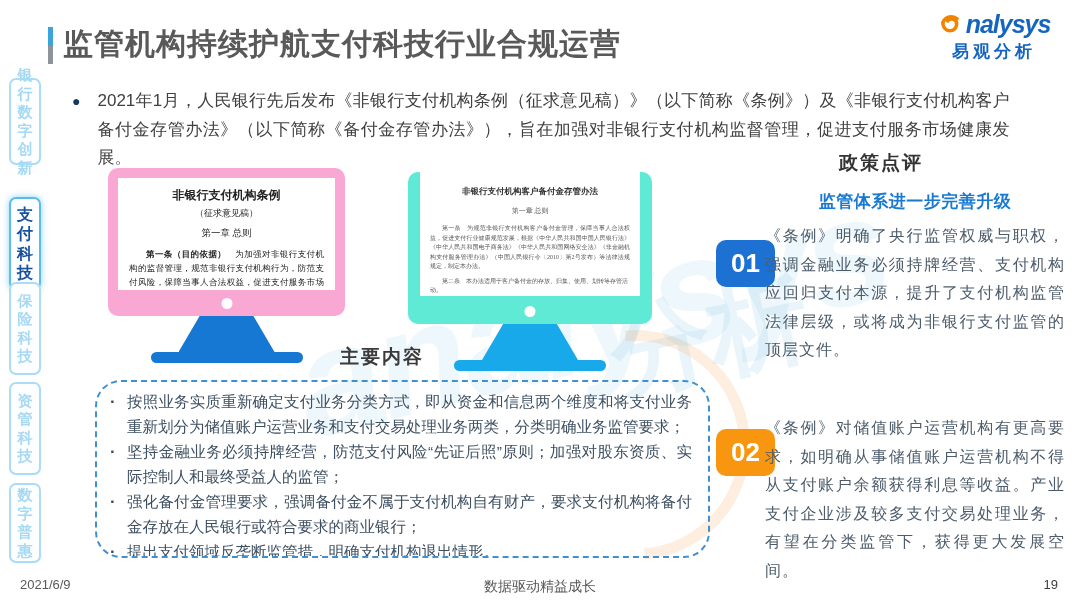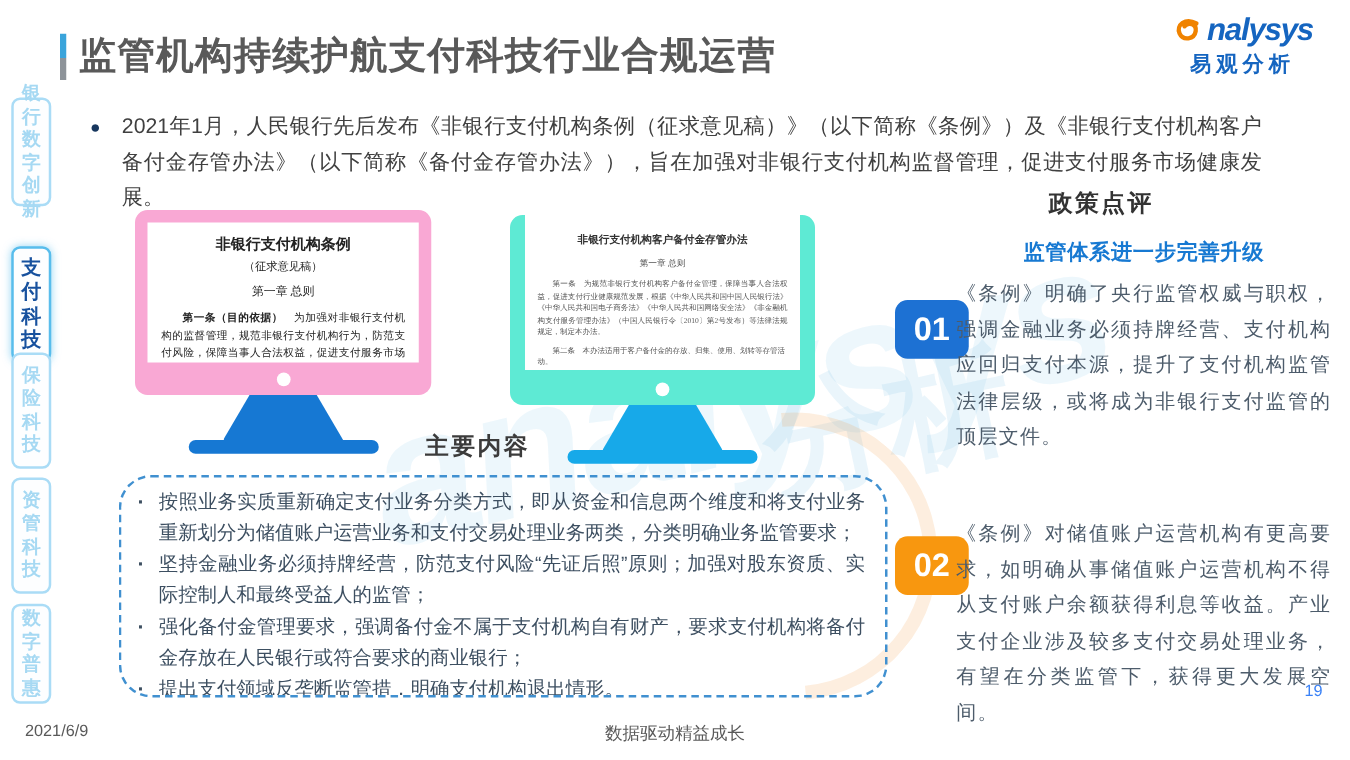--- a/index.html
+++ b/index.html
@@ -89,21 +89,21 @@
   .sec-body-2 { top:414px; }
   .num-badge { position:absolute; left:716px; width:59px; height:47px; border-radius:10px;
     display:flex; align-items:center; justify-content:center;
     color:#fff; font-size:26px; font-weight:bold; }
   .num-badge-1 { top:240px; background:#1d71d3; }
   .num-badge-2 { top:429px; background:#f8970f; }
   
   .footer-date { position:absolute; left:20px; top:577px; font-size:13px; color:#595959; }
   .footer-slogan { position:absolute; left:0; top:578px; width:1080px; text-align:center;
     font-size:14px; color:#595959; }
-  .footer-page { position:absolute; right:22px; top:545px; font-size:13px; color:#3b82f6;text-align:center; }
+  .footer-page { position:absolute; right:22px; top:577px; font-size:13px; color:#404040;text-align:center; }
 </style>
 </head>
 <body>
 
 <div class="slide">
 
   <div class="wm wm-brand">analysys</div>
   <div class="wm wm-cn">分析</div>
   <div class="wm wm-arc"></div>
 

